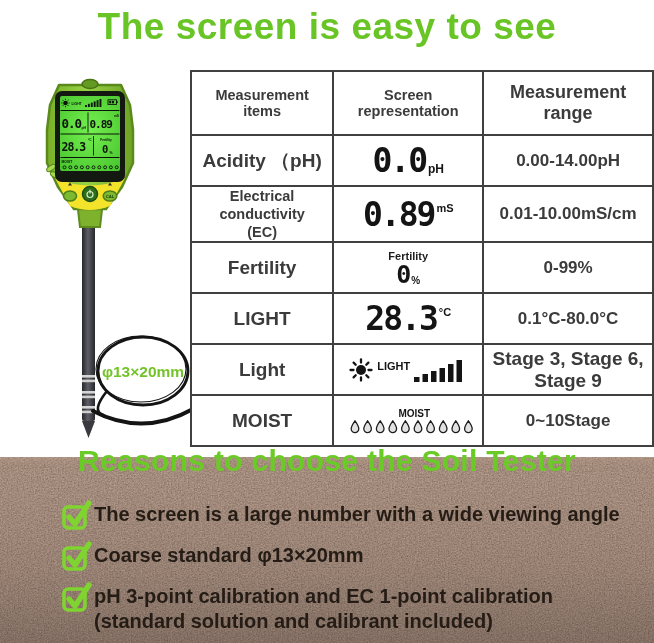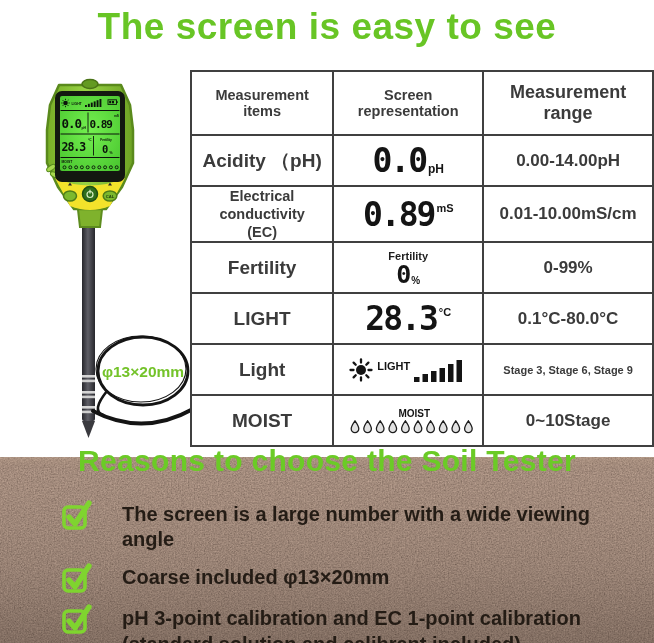--- a/index.html
+++ b/index.html
@@ -25,21 +25,21 @@
     border:2px solid #404040; text-align:center; vertical-align:middle;
     color:#3b3b3b; padding:0 4px; overflow:hidden;
   }
   .meas-table th { height:64px; font-weight:700; }
   .meas-table td { height:51px; }
   .th-small { font-size:14.5px; }
   .th-big { font-size:18px;border-radius:17px; }
   .item-cell { font-size:19px; font-weight:600; }
   .item-cell.two-line { font-size:14.5px; line-height:1.25; white-space:pre-line;border-radius:27px; }
   .range-cell { font-size:17px; font-weight:700; }
-  .range-cell.small { font-size:11px; }
+  .range-cell.small { font-size:19px; }
   
   .disp { display:flex; justify-content:center; align-items:flex-end; }
   .disp.col { flex-direction:column; align-items:center; }
   .seg {
     font-family:"DejaVu Sans Mono", monospace; font-weight:700;
     color:#141414; letter-spacing:-2px; line-height:.95;
   }
   .seg.big { font-size:33px; }
   .seg.mid { font-size:25px; }
   .u-sub { font-size:12px; font-weight:700; color:#141414; margin-left:2px; }
@@ -54,21 +54,21 @@
   .soil { position:absolute; left:0; top:457px; width:654px; height:186px; background:#55433a; }
   .soil svg { position:absolute; left:0; top:0; }
   .reasons-heading {
     position:absolute; top:444px; left:0; width:100%; text-align:center;
     font-size:30px; font-weight:bold; color:#6bcb26; z-index:6; letter-spacing:.3px;
   }
   .reasons-list {
     position:absolute; left:62px; top:500px; width:578px; z-index:6;
     display:flex; flex-direction:column; gap:11px;
   }
-  .reason-item { display:flex; gap:30px; align-items:flex-start; }
+  .reason-item { display:flex; gap:2px; align-items:flex-start; }
   .reason-item svg { flex:0 0 auto; display:block; }
   .reason-text {
     font-size:20px; font-weight:700; color:#241c15; line-height:1.26;
     white-space:pre-line; padding-top:2px;
   }
 </style>
 </head>
 <body>
 
 <div class="page">
@@ -344,21 +344,21 @@
         <rect x="2" y="7" width="21" height="21" rx="4" fill="none" stroke="#7fd42f" stroke-width="3.6"></rect>
         <path d="M7,17 L13,24 L27,3" fill="none" stroke="#7fd42f" stroke-width="5.4" stroke-linecap="round" stroke-linejoin="round"></path>
       </svg>
       <span class="reason-text">The screen is a large number with a wide viewing angle</span>
     </div>
     <div class="reason-item">
       <svg width="30" height="30" viewBox="0 0 30 30">
         <rect x="2" y="7" width="21" height="21" rx="4" fill="none" stroke="#7fd42f" stroke-width="3.6"></rect>
         <path d="M7,17 L13,24 L27,3" fill="none" stroke="#7fd42f" stroke-width="5.4" stroke-linecap="round" stroke-linejoin="round"></path>
       </svg>
-      <span class="reason-text">Coarse included φ13×20mm</span>
+      <span class="reason-text">Coarse standard φ13×20mm</span>
     </div>
     <div class="reason-item">
       <svg width="30" height="30" viewBox="0 0 30 30">
         <rect x="2" y="7" width="21" height="21" rx="4" fill="none" stroke="#7fd42f" stroke-width="3.6"></rect>
         <path d="M7,17 L13,24 L27,3" fill="none" stroke="#7fd42f" stroke-width="5.4" stroke-linecap="round" stroke-linejoin="round"></path>
       </svg>
       <span class="reason-text">pH 3-point calibration and EC 1-point calibration
 (standard solution and calibrant included)</span>
     </div>
   </div>

